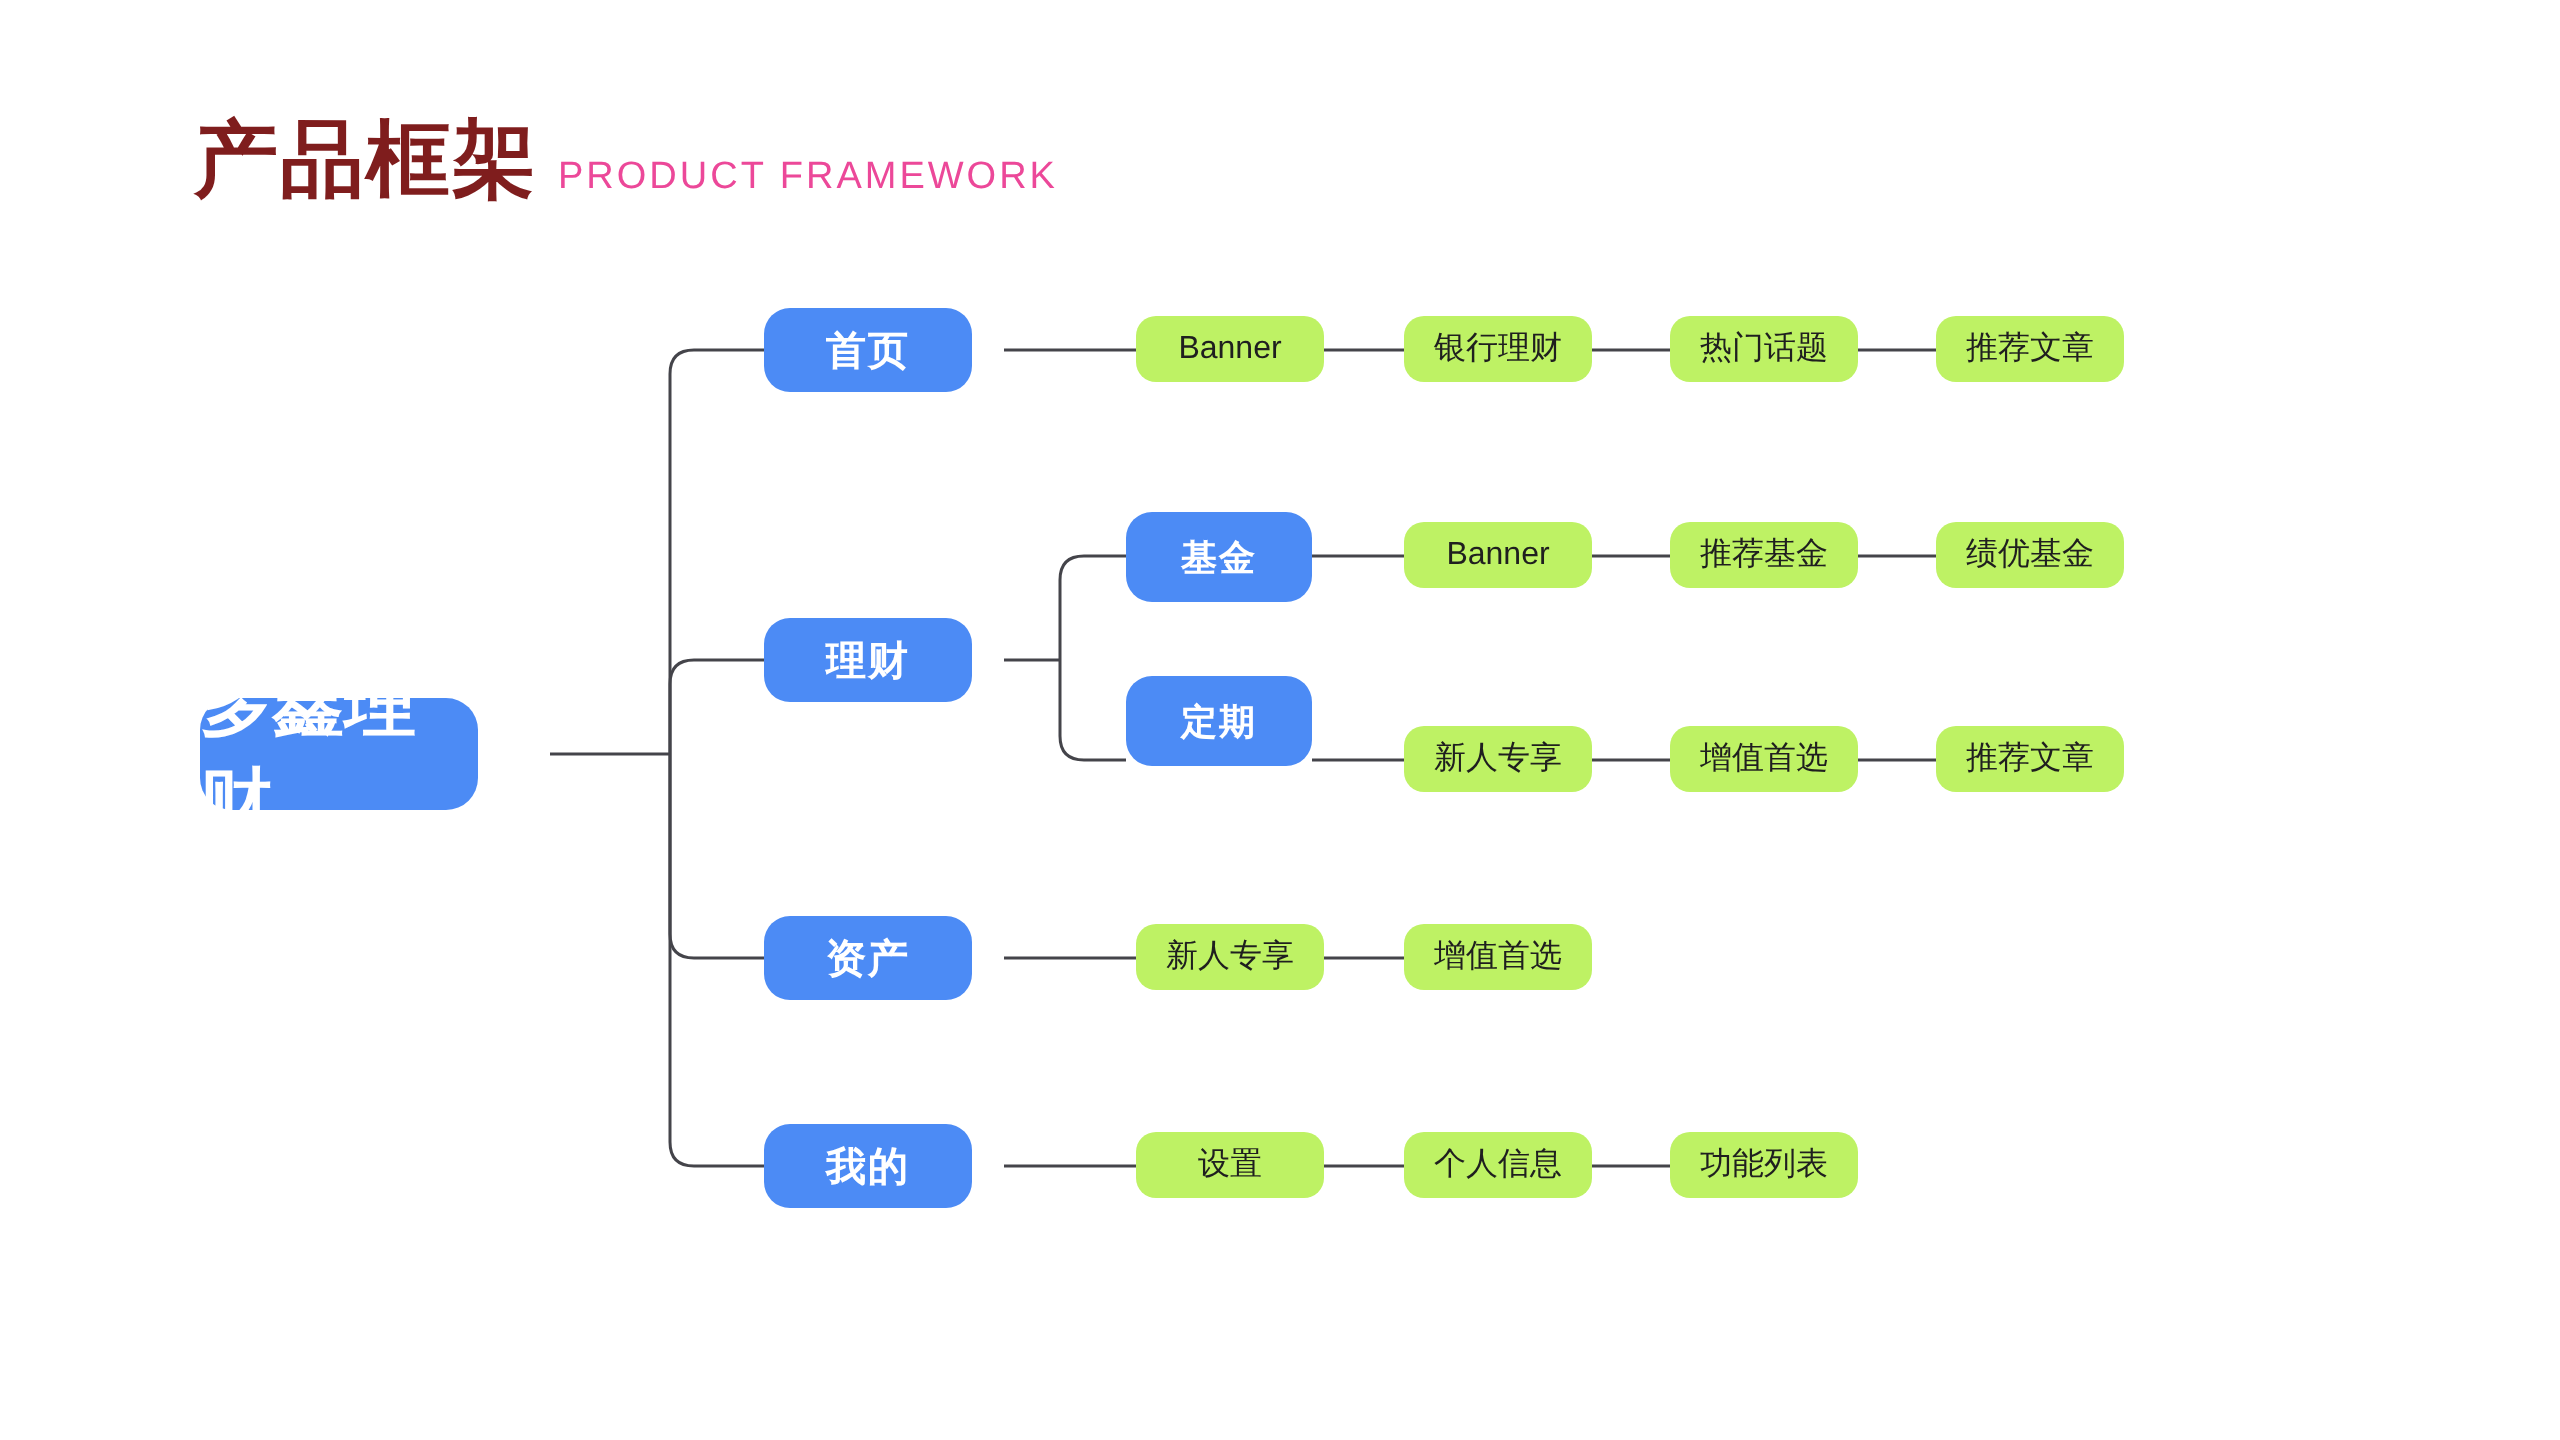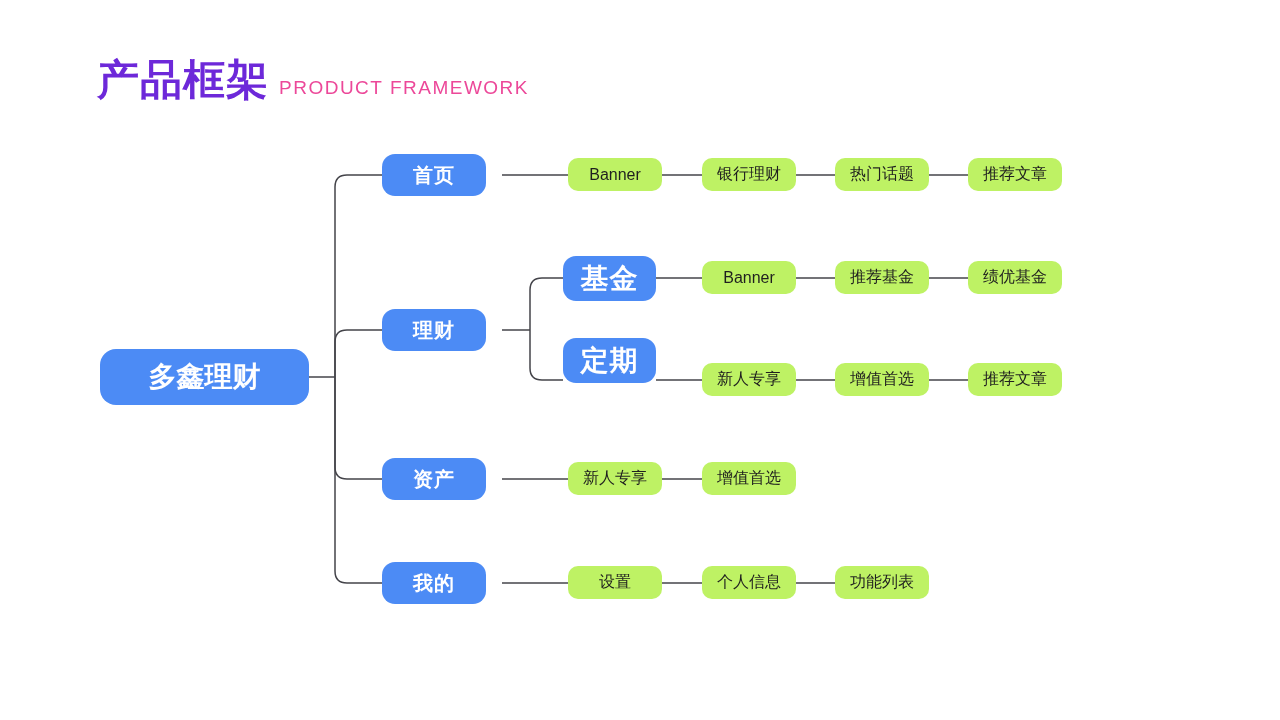--- a/index.html
+++ b/index.html
@@ -10,40 +10,40 @@
     overflow: hidden;
   }
   .stage { position: relative; width: 1280px; height: 720px; }
 
   .page-header {
     position: absolute; left: 97px; top: 52px;
     display: flex; align-items: baseline; gap: 10px;
     white-space: nowrap;
   }
   .page-title {
-    font-size: 42px; font-weight: 700; color: #6d28d9; letter-spacing: 1px;
+    font-size: 42px; font-weight: 700; color: #7f1d1d; letter-spacing: 1px;
   }
   .page-subtitle {
     font-size: 19px; font-weight: 400; color: #ec4899; letter-spacing: 1.5px;
   }
 
   svg.connectors { position: absolute; left: 0; top: 0; }
   svg.connectors path { fill: none; stroke: #44444a; stroke-width: 1.5; }
 
   .node {
     position: absolute;
     background: #4c8bf5; color: #ffffff;
     display: flex; align-items: center; justify-content: center;
     font-weight: 700;
     border-radius: 13px;
     box-sizing: border-box;
   }
-  .node.root   { left: 100px; top: 349px; width: 209px; height: 56px; font-size: 28px; border-radius: 16px; font-family: Liberation Serif, serif; }
+  .node.root   { left: 100px; top: 349px; width: 139px; height: 56px; font-size: 36px; border-radius: 16px; font-family: Liberation Serif, serif; }
   .node.branch { width: 104px; height: 42px; font-size: 20px; letter-spacing: 1px; }
-  .node.sub    { width: 93px;  height: 45px; font-size: 28px; letter-spacing: 1px; }
+  .node.sub    { width: 93px;  height: 45px; font-size: 18px; letter-spacing: 1px; }
 
   .pill {
     position: absolute;
     width: 94px; height: 33px;
     background: #bef264; color: #1f1f1f;
     display: flex; align-items: center; justify-content: center;
     font-size: 16px; font-weight: 400;
     border-radius: 10px;
     box-sizing: border-box;
     white-space: nowrap;

